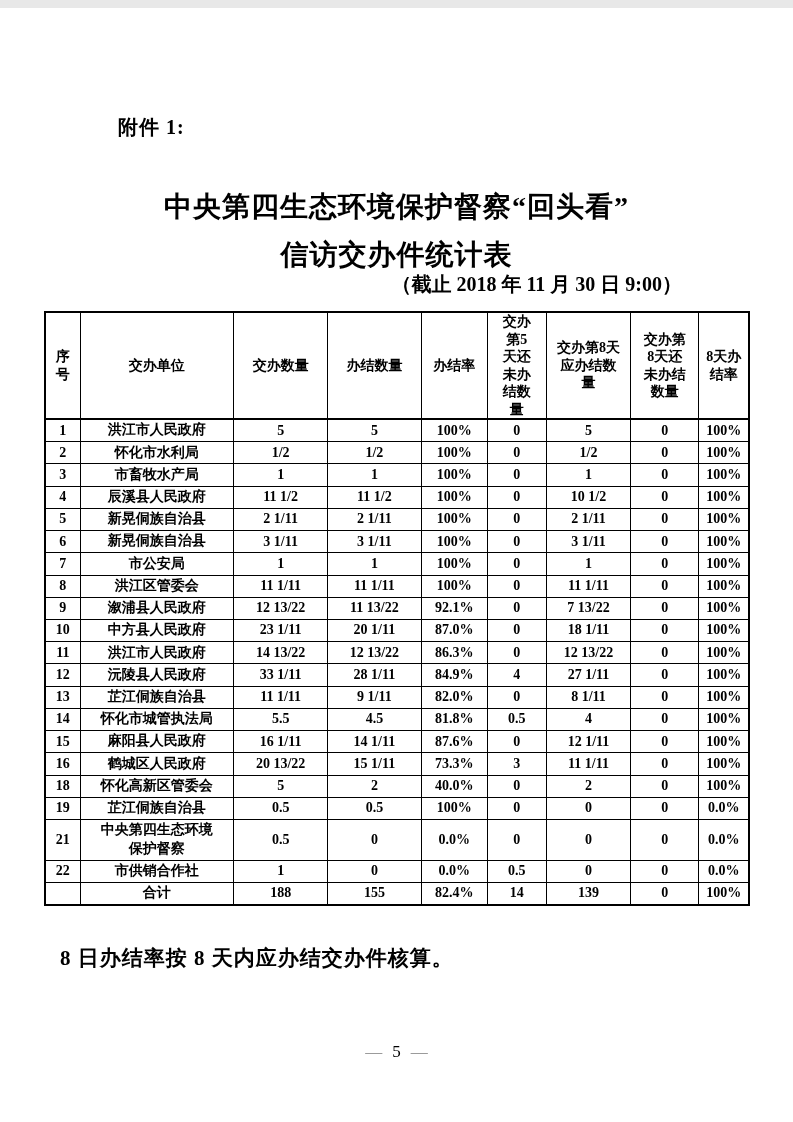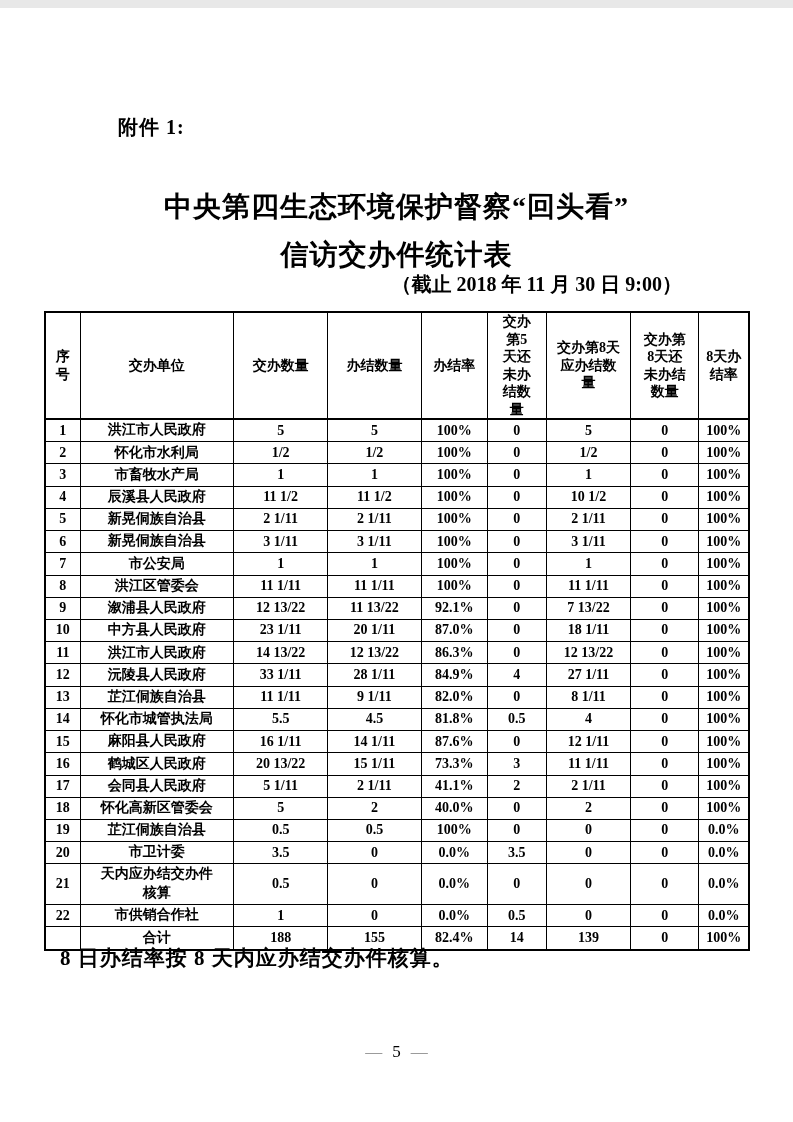--- a/index.html
+++ b/index.html
@@ -271,31 +271,20 @@
           <td><span class="cell-unit">鹤城区人民政府</span></td>
           <td>20 13/22</td>
           <td>15 1/11</td>
           <td>73.3%</td>
           <td>3</td>
           <td>11 1/11</td>
           <td>0</td>
           <td>100%</td>
         </tr>
         <tr>
-          <td>17</td>
-          <td><span class="cell-unit">会同县人民政府</span></td>
-          <td>5 1/11</td>
-          <td>2 1/11</td>
-          <td>41.1%</td>
-          <td>2</td>
-          <td>2 1/11</td>
-          <td>0</td>
-          <td>100%</td>
-        </tr>
-        <tr>
           <td>18</td>
           <td><span class="cell-unit">怀化高新区管委会</span></td>
           <td>5</td>
           <td>2</td>
           <td>40.0%</td>
           <td>0</td>
           <td>2</td>
           <td>0</td>
           <td>100%</td>
         </tr>
@@ -304,33 +293,22 @@
           <td><span class="cell-unit">芷江侗族自治县</span></td>
           <td>0.5</td>
           <td>0.5</td>
           <td>100%</td>
           <td>0</td>
           <td>0</td>
           <td>0</td>
           <td>0.0%</td>
         </tr>
         <tr>
-          <td>20</td>
-          <td><span class="cell-unit">市卫计委</span></td>
-          <td>3.5</td>
-          <td>0</td>
-          <td>0.0%</td>
-          <td>3.5</td>
-          <td>0</td>
-          <td>0</td>
-          <td>0.0%</td>
-        </tr>
-        <tr>
           <td>21</td>
-          <td><span class="cell-unit">天内应办结交办件核算</span></td>
+          <td><span class="cell-unit">中央第四生态环境保护督察</span></td>
           <td>0.5</td>
           <td>0</td>
           <td>0.0%</td>
           <td>0</td>
           <td>0</td>
           <td>0</td>
           <td>0.0%</td>
         </tr>
         <tr>
           <td>22</td>

